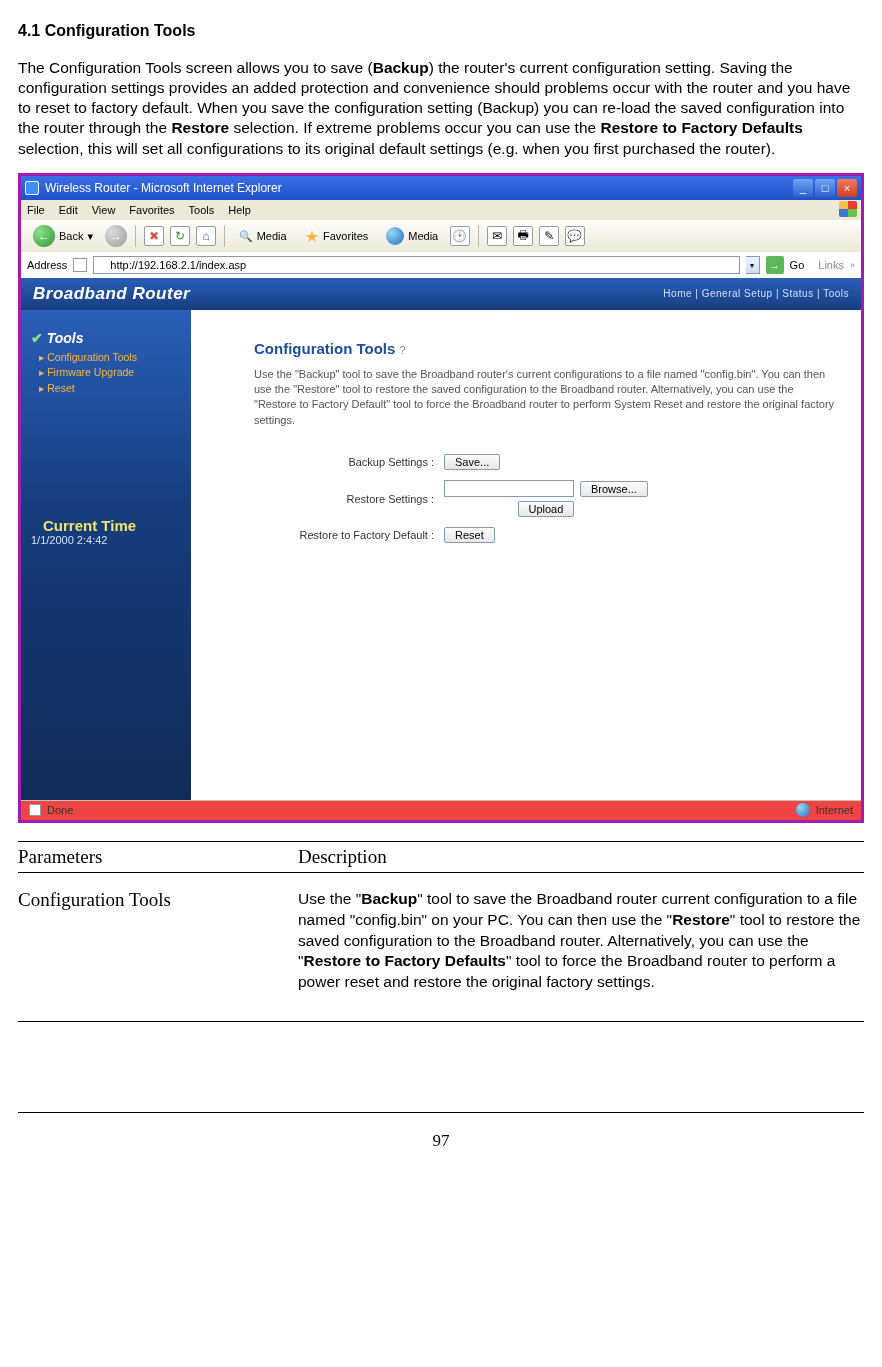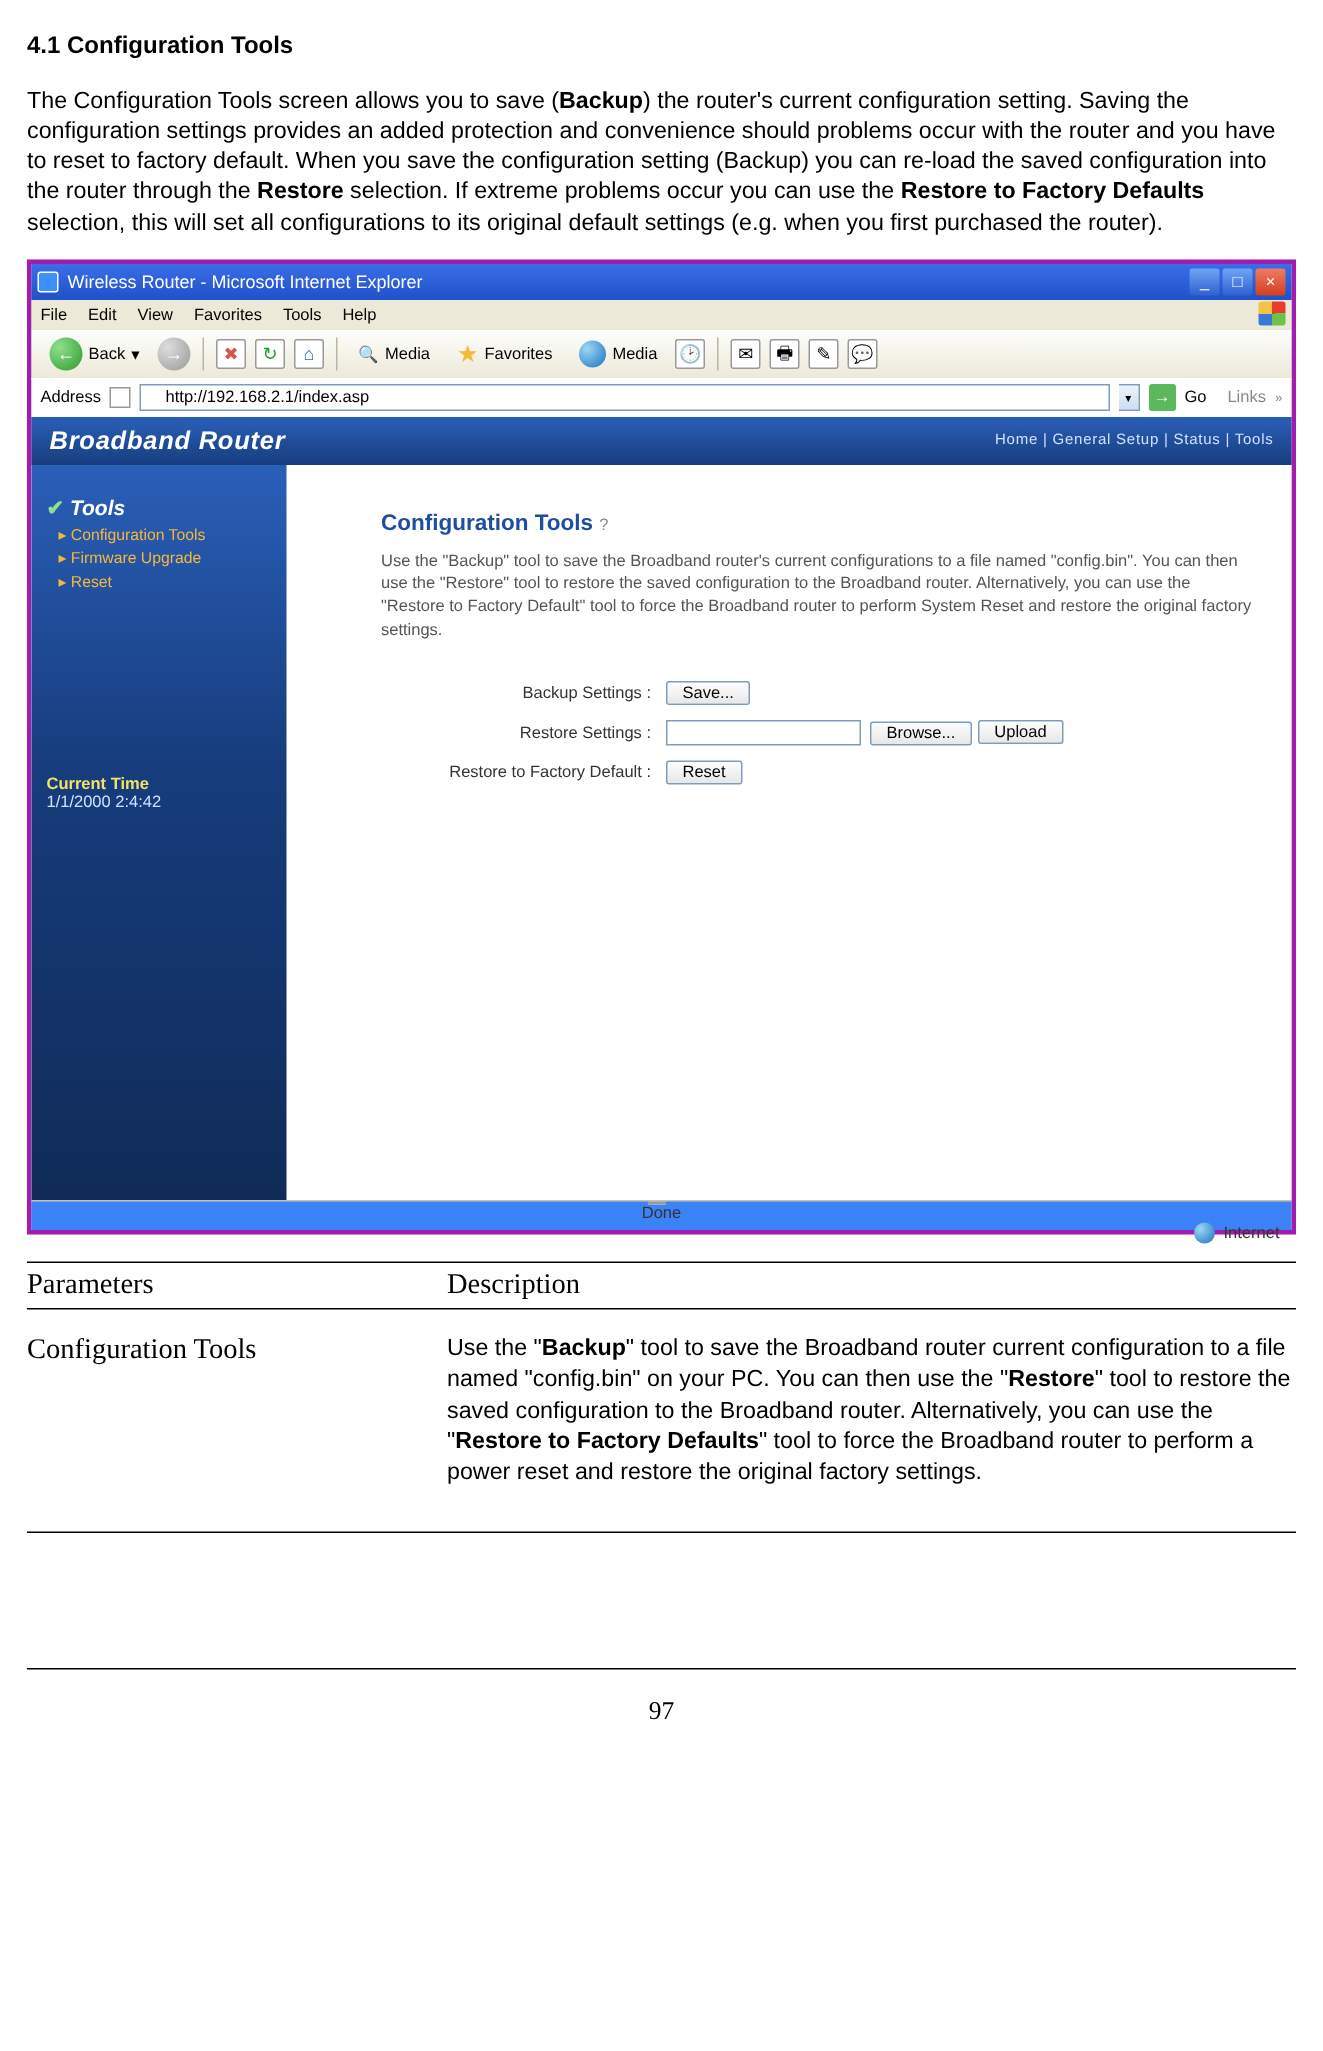--- a/index.html
+++ b/index.html
@@ -130,45 +130,45 @@
   .sidebar{
     width:170px;
     background: linear-gradient(#2a5fb8,#173d7e 40%,#102b57);
     color:#fff;font-size:11px;padding:20px 10px;
   }
   .sidebar .hdr{font-weight:bold;font-style:italic;font-size:14px;color:#fff;margin-bottom:4px;}
   .sidebar .hdr::before{content:"✔ ";color:#8de08d;font-style:normal;}
   .sidebar ul{list-style:none;margin-left:8px;}
   .sidebar li{color:#f6b83c;font-size:10.5px;line-height:1.5;}
   .sidebar li::before{content:"▸ ";color:#f6b83c;}
-  .sidebar .curtime-lbl{margin-top:120px;color:#f2e36b;font-size:11px;font-weight:bold;}
+  .sidebar .curtime-lbl{margin-top:120px;color:#f2e36b;font-size:15px;font-weight:bold;margin-left:12px;}
   .sidebar .curtime-val{color:#cfe0ff;font-size:11px;}
 
   
   .panel{flex:1;padding:30px 24px 10px 24px;color:#333;font-size:11px;margin-left:39px;}
   .panel-title{color:#1f4ea0;font-weight:bold;font-size:15px;margin-bottom:10px;}
   .panel-title .help{font-size:11px;color:#888;font-weight:normal;}
   .panel-desc{color:#555;line-height:1.4;margin-bottom:26px;max-width:600px;}
   .form-row{display:flex;align-items:center;margin-bottom:10px;font-size:11px;color:#333;}
   .form-row .lbl{width:190px;text-align:right;padding-right:10px;}
   .form-row .ctl{display:flex;align-items:center;gap:6px;}
   .form-row button{
     font-size:11px;border:1px solid #7f9db9;background:linear-gradient(#fdfdfd,#e7e7e7);
     padding:1px 10px;border-radius:2px;cursor:pointer;font-family:Tahoma,sans-serif;
   }
   .form-row input[type=text]{
     border:1px solid #7f9db9;height:17px;width:130px;font-size:11px;padding:0 3px;
   }
-  .form-row .stack{display:flex;flex-direction:row;gap:4px;align-items:flex-start;}
+  .form-row .stack{display:flex;flex-direction:column;gap:4px;align-items:center;}
   .form-row .line{display:flex;gap:6px;align-items:center;}
 
   
   .statusbar{
-    height:20px;background:#3b82f6;border-top:1px solid #c7c3b3;
-    display:flex;align-items:center;font-size:11px;padding:0 8px;color:#333;flex-direction:column;
+    height:20px;background:#ef4444;border-top:1px solid #c7c3b3;
+    display:flex;align-items:center;font-size:11px;padding:0 8px;color:#333;
   }
   .statusbar .right{margin-left:auto;display:flex;align-items:center;gap:6px;}
   .statusbar .net-icon{width:14px;height:14px;border-radius:50%;background:radial-gradient(circle at 30% 30%,#9bd8f4,#1e6fbf);}
 
   
   .param-table {
     width: 100%;
     border-top: 1px solid #000;
     border-bottom: 1px solid #000;
     margin-top: 12px;

